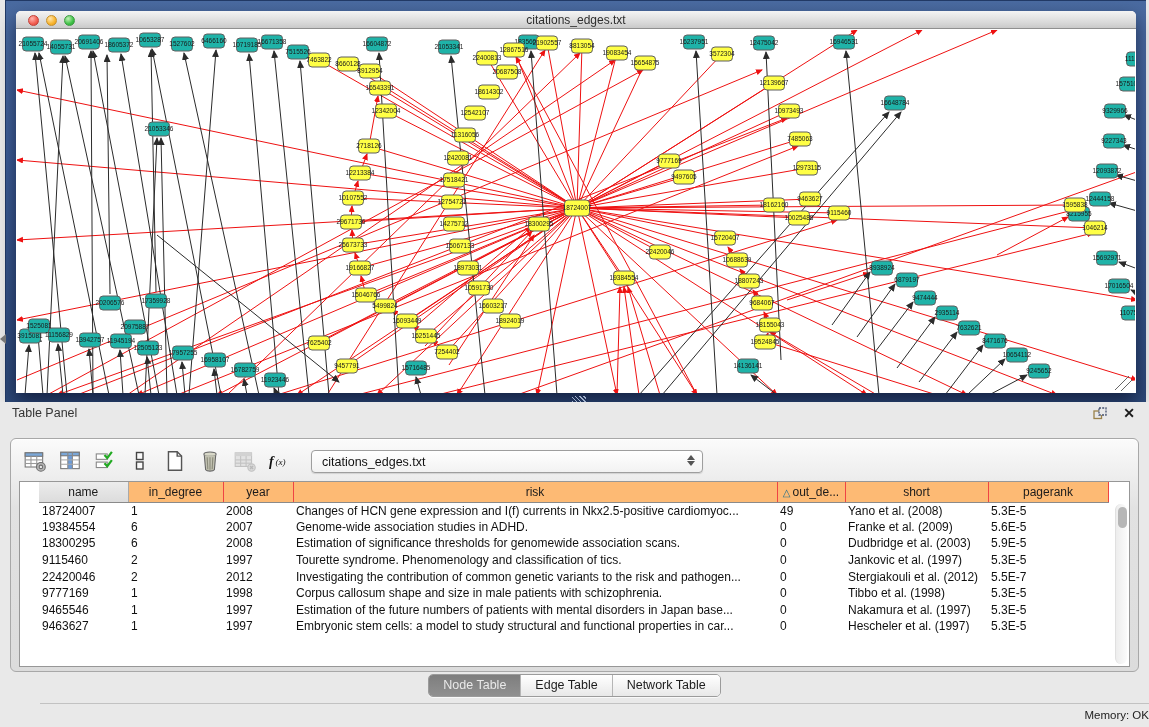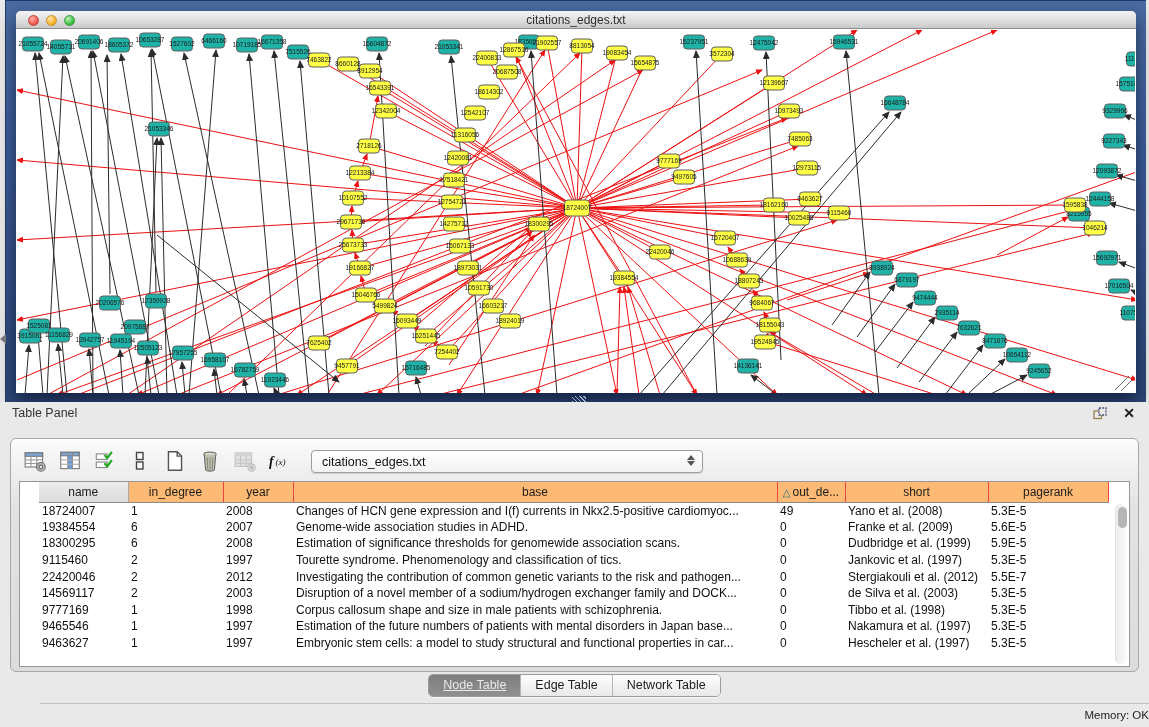--- a/index.html
+++ b/index.html
@@ -60,21 +60,21 @@
   .vscroll { position:absolute; right:2px; top:22px; bottom:2px; width:12px;
     background:linear-gradient(90deg,#ededed,#fbfbfb); border-left:1px solid #e0e0e0; border-radius:6px; }
   .vthumb { position:absolute; left:1.5px; top:3px; width:9px; height:21px; background:#b6b6b6; border-radius:5px; }
 
   .tabsbar { position:absolute; left:0; right:0; top:272px; text-align:center; }
   .seg { display:inline-flex; border:1px solid #9b9b9b; border-radius:5px; overflow:hidden;
     box-shadow:0 1px 0 rgba(255,255,255,.7); }
   .seg .tab { font-size:12.5px; padding:3px 14px 4px; background:linear-gradient(#ffffff,#e8e8e8); color:#1d1d1d;
     border-left:1px solid #b5b5b5; cursor:default; }
   .seg .tab:first-child { border-left:none; }
-  .seg .tab.selected { background:linear-gradient(#7e7e7e,#909090); color:#e9e9e9;text-decoration:underline; }
+  .seg .tab.selected { background:linear-gradient(#7e7e7e,#909090); color:#e9e9e9; }
 
   .statusbar { position:absolute; left:0; bottom:0; width:1149px; height:24px; background:#e9e9e9;
     border-top:1px solid #c2c2c2;margin-left:40px; }
   .statusbar .mem { position:absolute; right:40px; top:5px; font-size:11.5px; color:#222; }
   .statusbar .dot { position:absolute; right:18px; top:4px; width:14px; height:14px; border-radius:50%;
     background:radial-gradient(circle at 35% 30%,#a8f0a0,#44cc44 65%,#2fae32); border:1px solid #6a9a6a; }
 </style>
 </head>
 <body>
 
@@ -588,21 +588,21 @@
             <col class="c3">
             <col class="c4">
             <col class="c5">
             <col class="c6">
           </colgroup>
         <thead>
           <tr>
             <th class="first">name</th>
             <th>in_degree</th>
             <th>year</th>
-            <th>base</th>
+            <th>risk</th>
             <th><span class="sort-tri">△</span><span>out_de...</span></th>
             <th>short</th>
             <th>pagerank</th>
           </tr>
         </thead>
         <tbody id="rows">
             <tr>
               <td>18724007</td>
               <td>1</td>
               <td>2008</td>
@@ -619,49 +619,40 @@
               <td>0</td>
               <td>Franke et al. (2009)</td>
               <td>5.6E-5</td>
             </tr>
             <tr>
               <td>18300295</td>
               <td>6</td>
               <td>2008</td>
               <td>Estimation of significance thresholds for genomewide association scans.</td>
               <td>0</td>
-              <td>Dudbridge et al. (1999)</td>
+              <td>Dudbridge et al. (2003)</td>
               <td>5.9E-5</td>
             </tr>
             <tr>
               <td>9115460</td>
               <td>2</td>
               <td>1997</td>
               <td>Tourette syndrome. Phenomenology and classification of tics.</td>
               <td>0</td>
               <td>Jankovic et al. (1997)</td>
               <td>5.3E-5</td>
             </tr>
             <tr>
               <td>22420046</td>
               <td>2</td>
               <td>2012</td>
               <td>Investigating the contribution of common genetic variants to the risk and pathogen...</td>
               <td>0</td>
               <td>Stergiakouli et al. (2012)</td>
               <td>5.5E-7</td>
-            </tr>
-            <tr>
-              <td>14569117</td>
-              <td>2</td>
-              <td>2003</td>
-              <td>Disruption of a novel member of a sodium/hydrogen exchanger family and DOCK...</td>
-              <td>0</td>
-              <td>de Silva et al. (2003)</td>
-              <td>5.3E-5</td>
             </tr>
             <tr>
               <td>9777169</td>
               <td>1</td>
               <td>1998</td>
               <td>Corpus callosum shape and size in male patients with schizophrenia.</td>
               <td>0</td>
               <td>Tibbo et al. (1998)</td>
               <td>5.3E-5</td>
             </tr>

